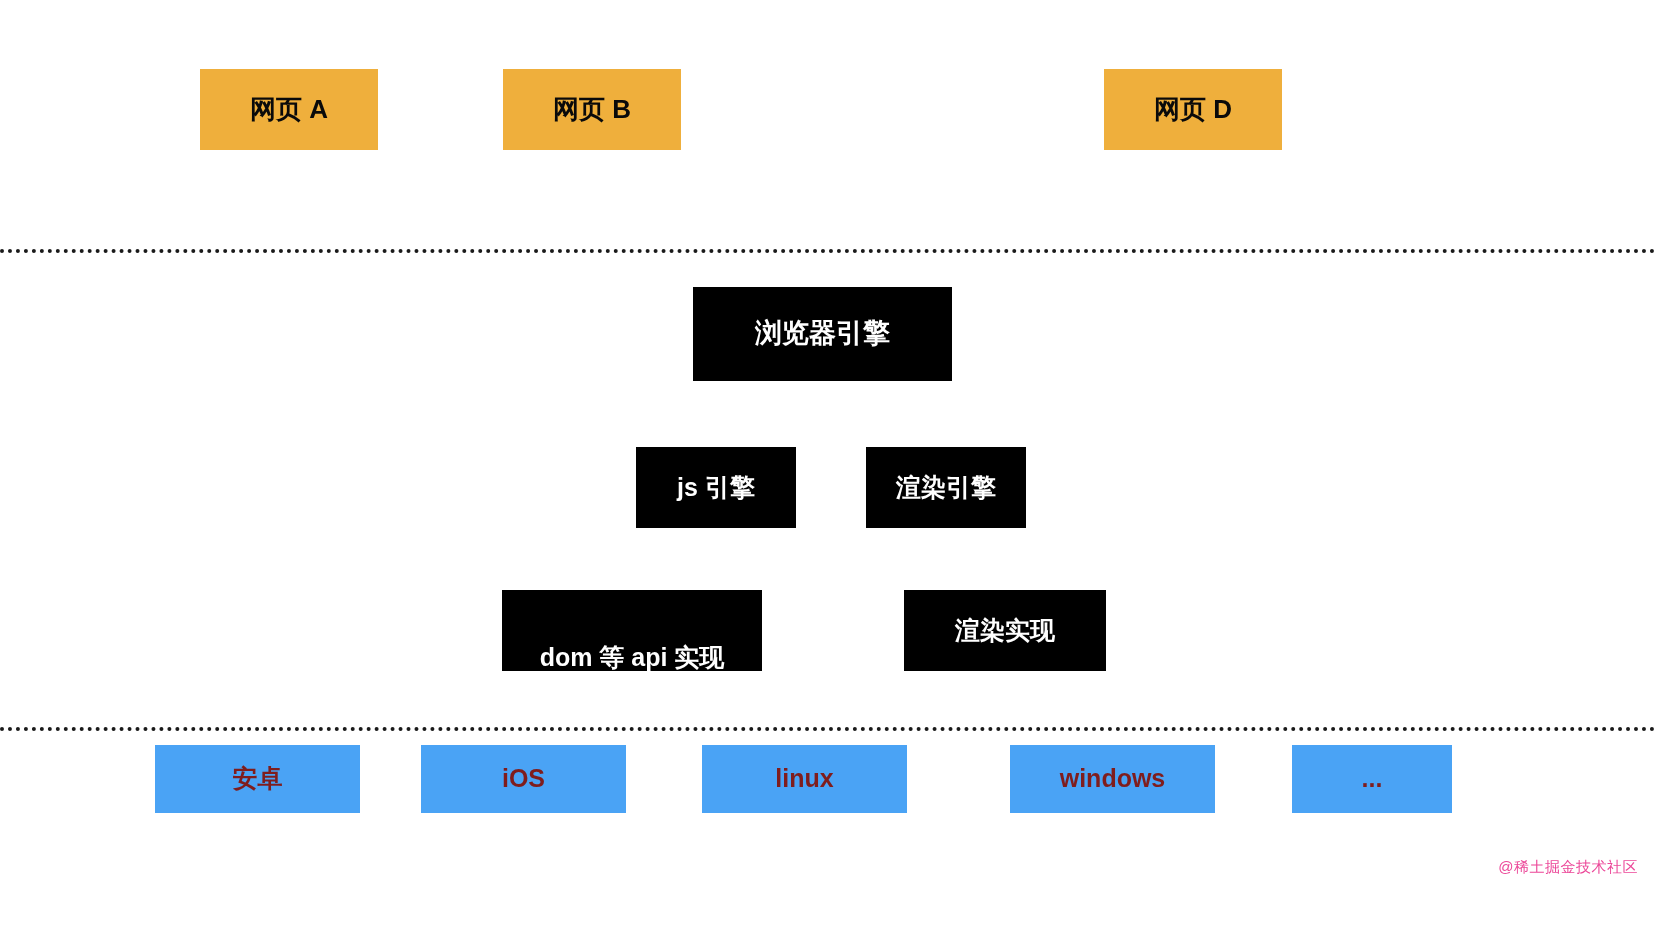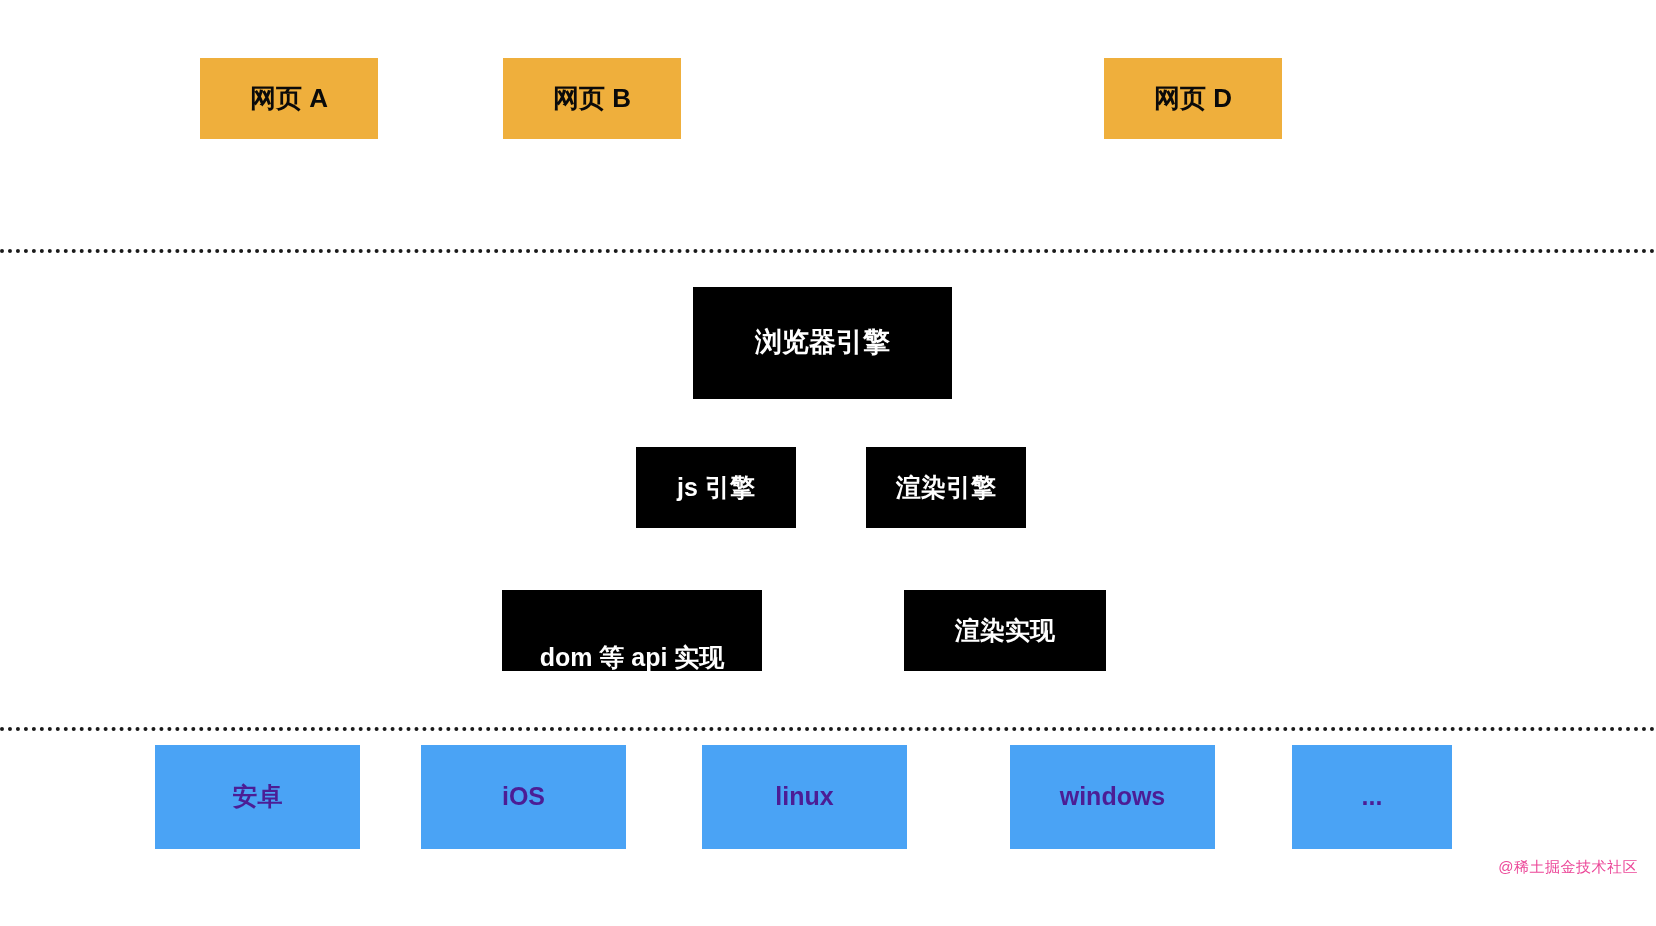--- a/index.html
+++ b/index.html
@@ -29,21 +29,21 @@
     line-height: 1.1;
     white-space: nowrap;
   }
 
   
   .page-box {
     background: #efaf3c;
     color: #0a0a0a;
     font-size: 26px;
     font-weight: 700;
-    top: 58px;
+    top: 69px;
     width: 178px;
     height: 81px;
   }
   .page-a { left: 200px; }
   .page-b { left: 503px; }
   .page-c { left: 793px; }
   .page-d { left: 1104px; }
 
   
   .divider {
@@ -60,21 +60,21 @@
   .engine-box {
     background: #000000;
     color: #ffffff;
     font-weight: 700;
   }
 
   .engine-root {
     left: 693px;
     top: 287px;
     width: 259px;
-    height: 112px;
+    height: 94px;
     font-size: 27px;
   }
 
   .engine-js {
     left: 636px;
     top: 447px;
     width: 160px;
     height: 81px;
     font-size: 25px;
   }
@@ -99,25 +99,25 @@
     top: 590px;
     width: 202px;
     height: 81px;
     font-size: 25px;
     margin-left: 16px;
   }
 
   
   .os-box {
     background: #4aa3f5;
-    color: #4c1d95;
+    color: #7f1d1d;
     font-size: 25px;
     font-weight: 700;
     top: 745px;
-    height: 104px;
+    height: 68px;
   }
   .os-android  { left: 155px;  width: 205px; }
   .os-ios      { left: 421px;  width: 205px; }
   .os-linux    { left: 702px;  width: 205px; }
   .os-windows  { left: 1010px; width: 205px; }
   .os-more     { left: 1292px; width: 160px; }
 
   
   .watermark {
     position: absolute;

